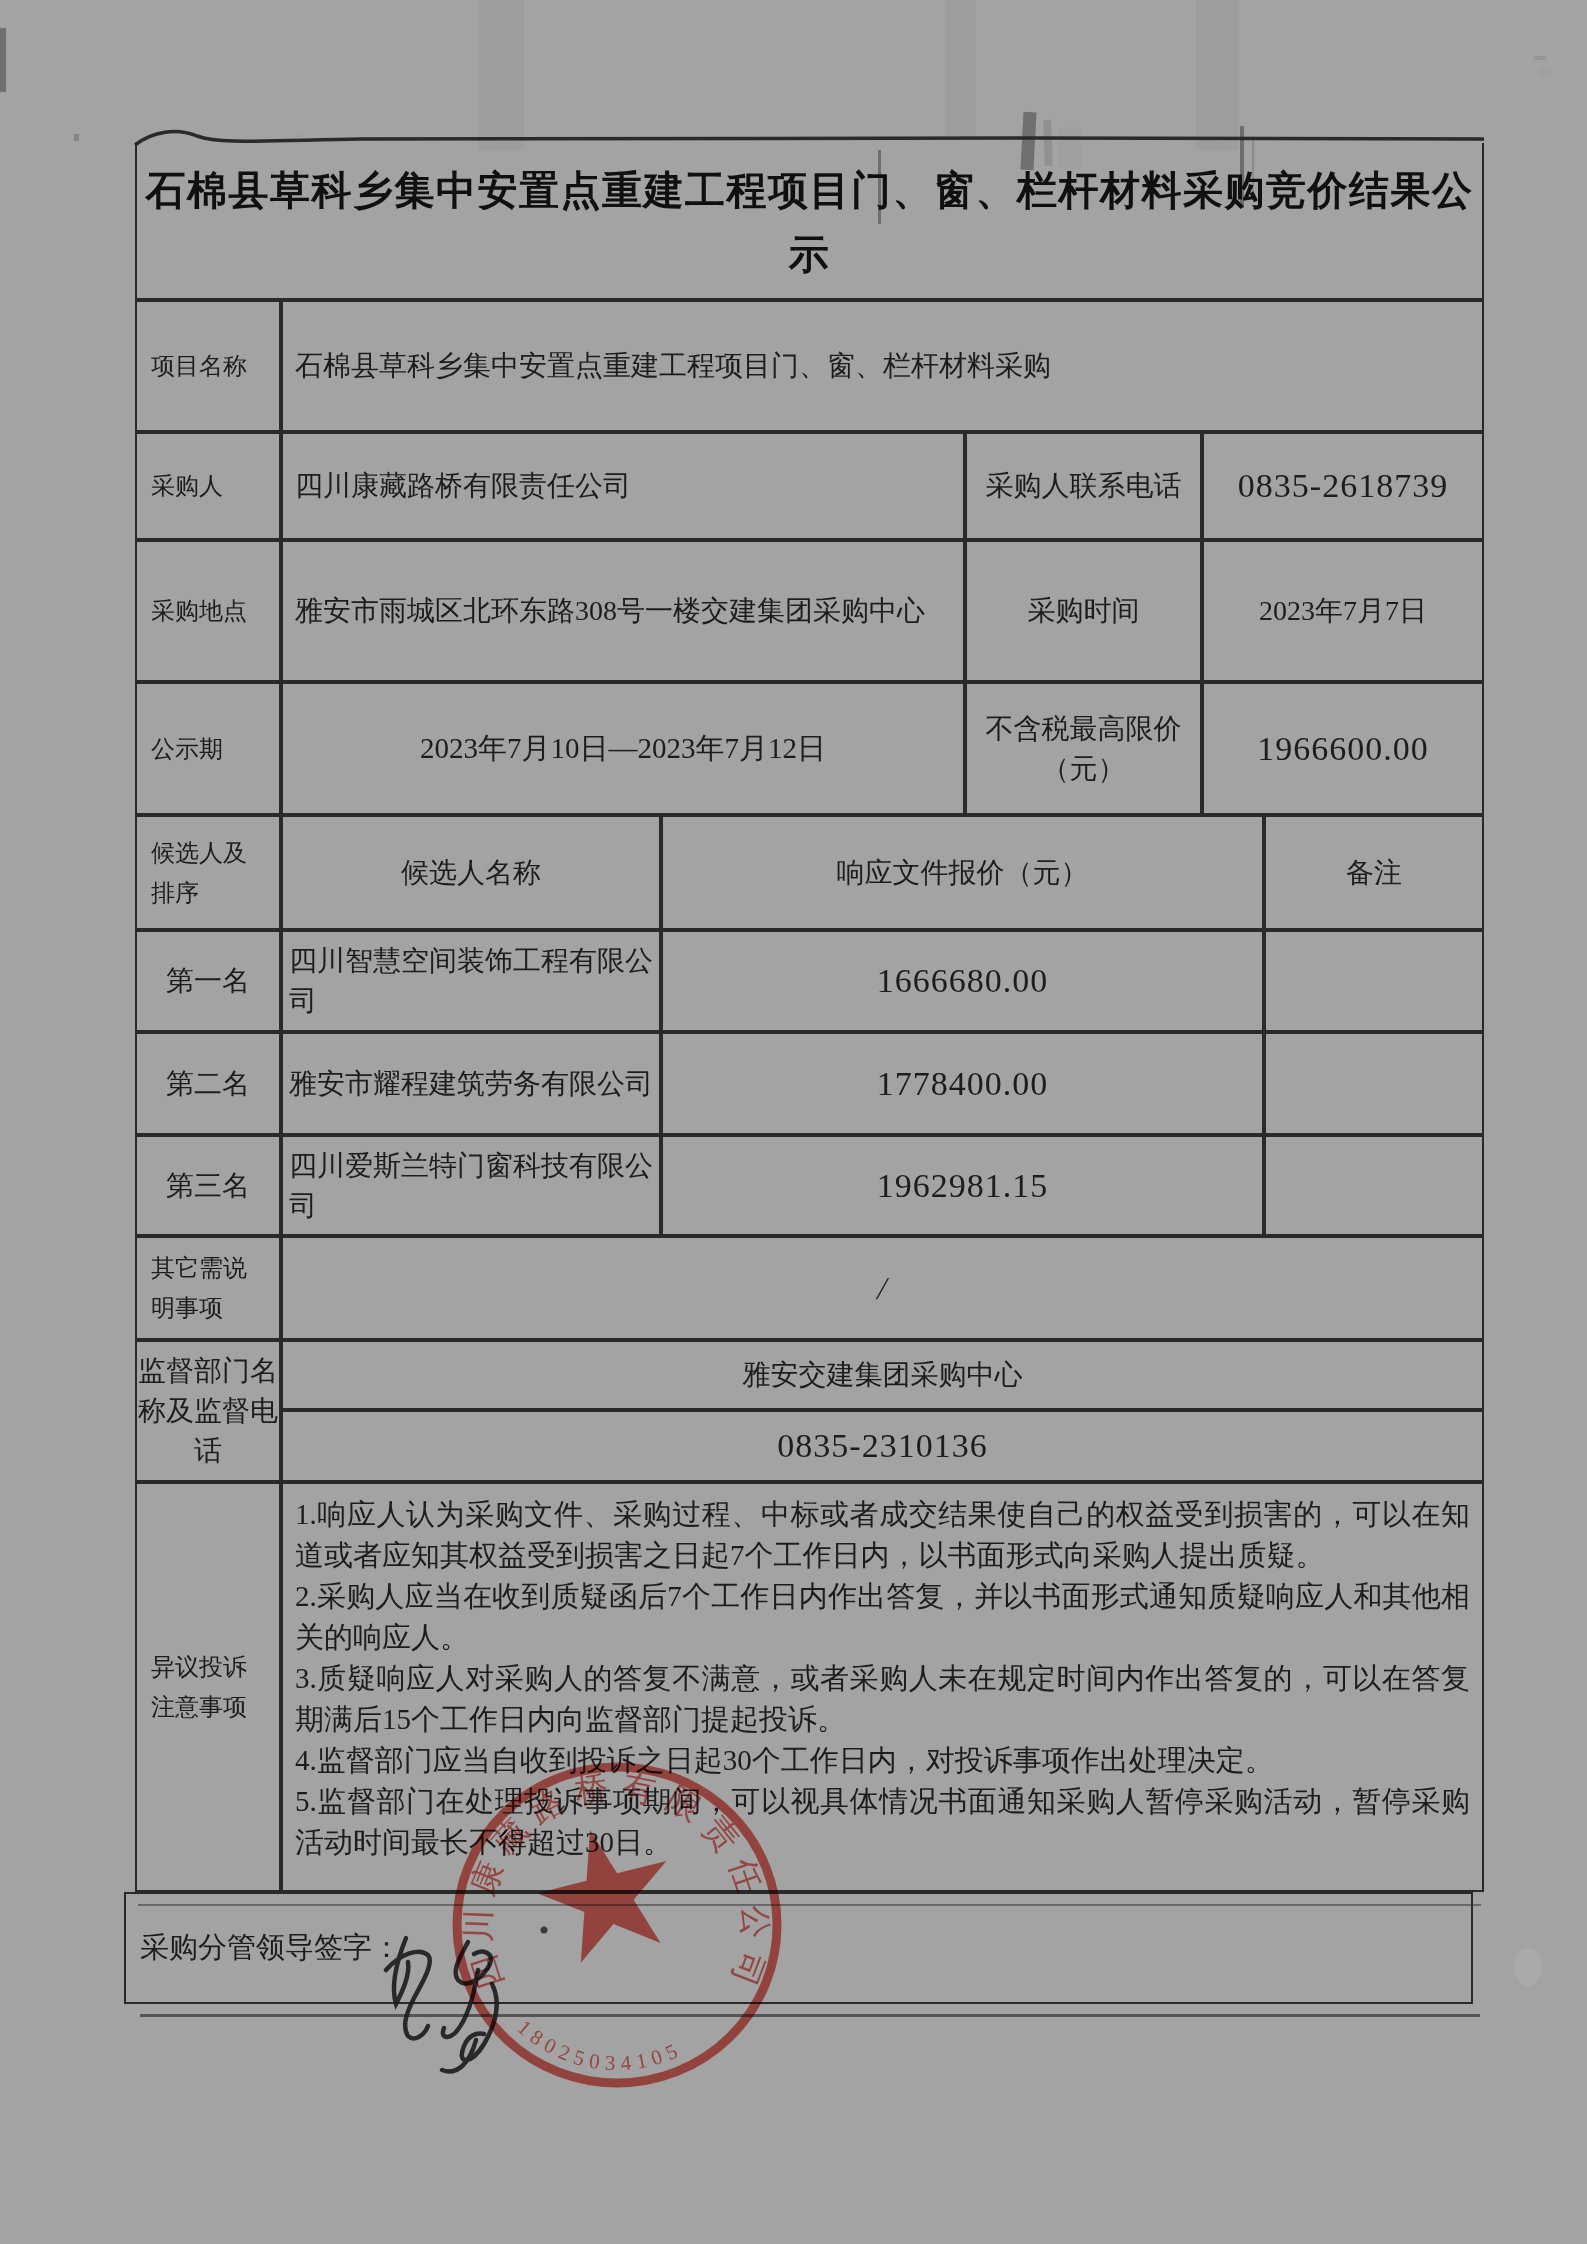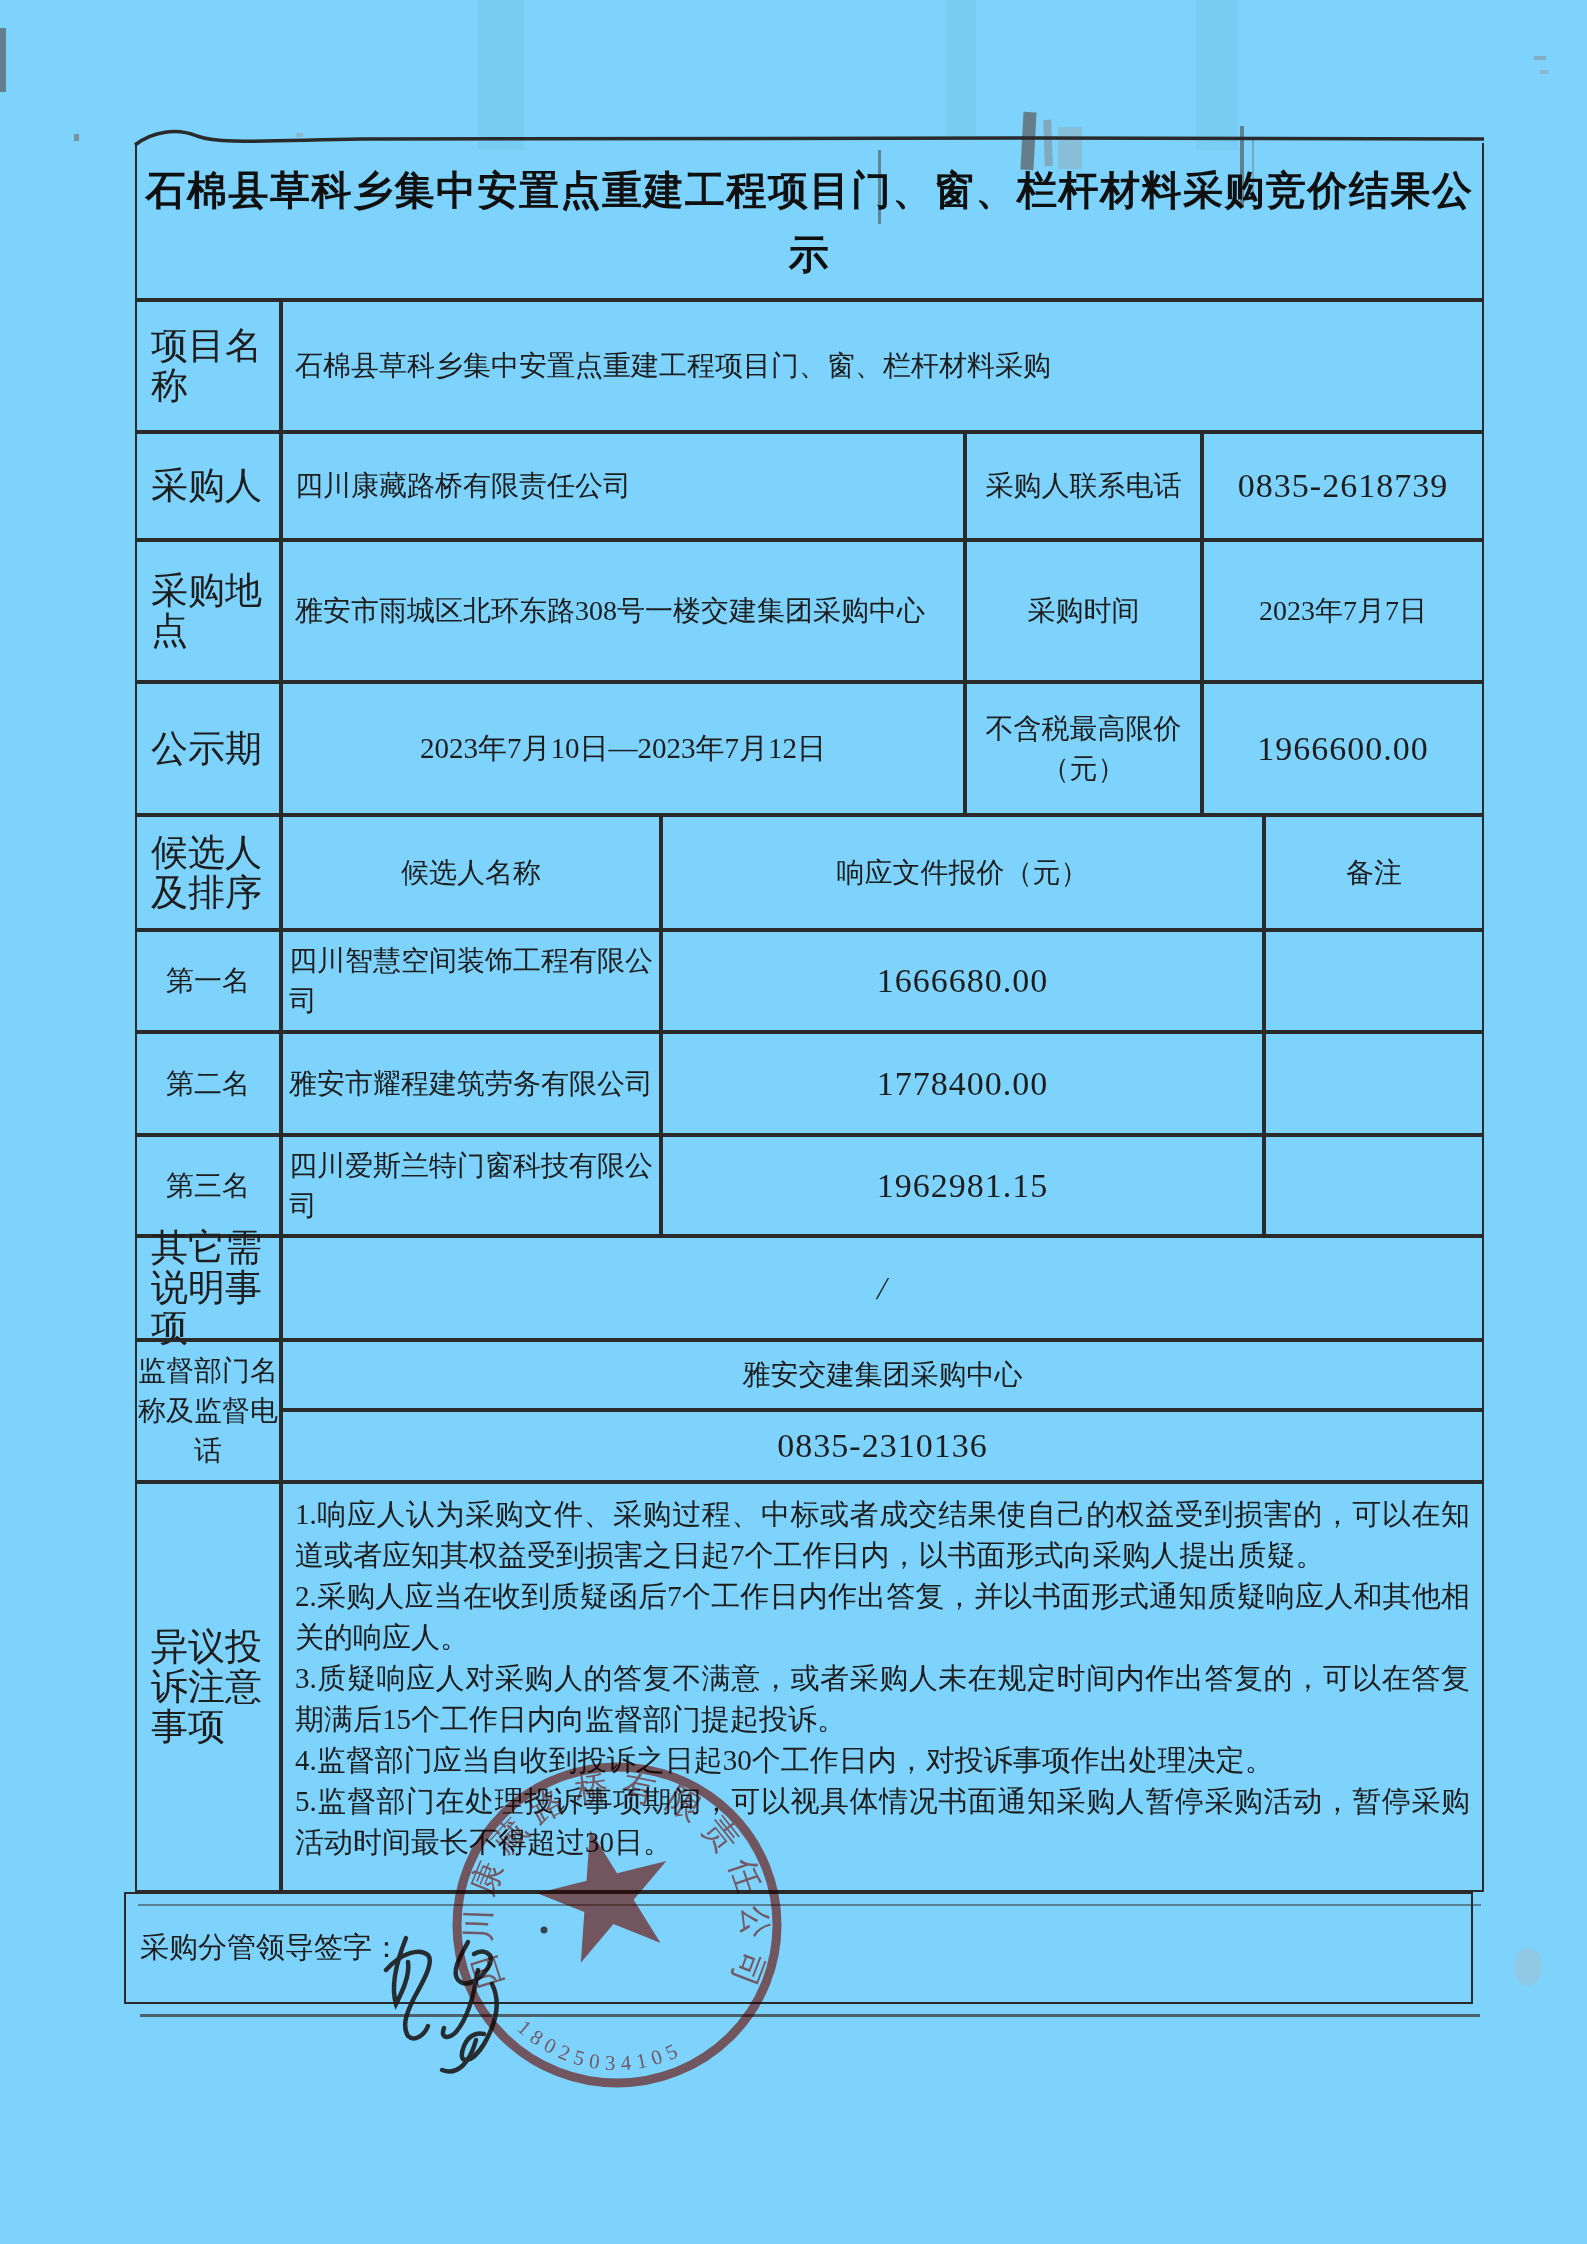--- a/index.html
+++ b/index.html
@@ -1,27 +1,27 @@
 <!DOCTYPE html>
 <html><head>
 <meta charset="utf-8">
 <style>
   html,body{margin:0;padding:0;background:#e8e8e6;}
   .page{
     position:relative;width:1587px;height:2244px;margin:0 auto;
-    background:#7dd3fc;overflow:hidden;
+    background:#a3a3a3;overflow:hidden;
     font-family:"Liberation Serif","DejaVu Serif",serif;
     color:#1d1d1d;
   }
   .cell{
     position:absolute;box-sizing:border-box;border:2px solid #2a2a2a;
     display:flex;align-items:center;
   }
   .noTop{border-top:none;}
-  .lblL{padding:4px 14px;font-size:37px;line-height:40px;}
+  .lblL{padding:4px 14px;font-size:24px;line-height:40px;}
   .ctr{justify-content:center;text-align:center;}
   .left{justify-content:flex-start;text-align:left;}
   .fs28{font-size:28px;line-height:40px;}
   .fs29{font-size:29px;line-height:41px;}
   .num{font-size:34px;letter-spacing:1px;}
   .padL{padding-left:12px;padding-right:8px;}
   .title-cell{
     justify-content:center;align-items:flex-start;text-align:center;
     font-size:40px;font-weight:bold;letter-spacing:1.5px;line-height:64px;
     padding-top:16px;color:#101010;

